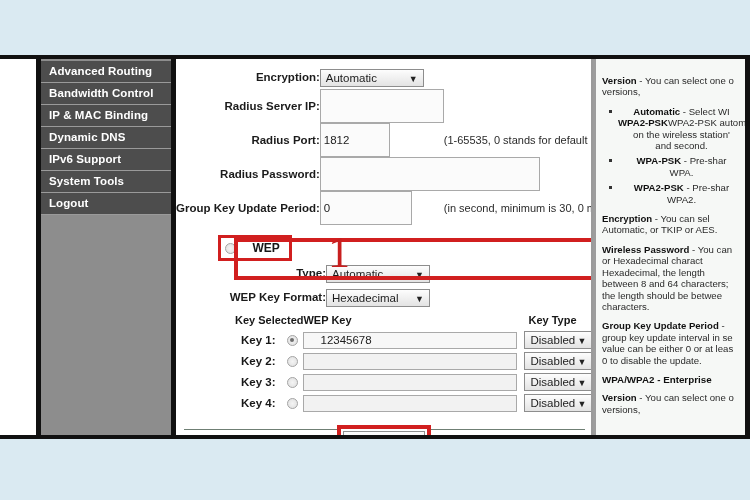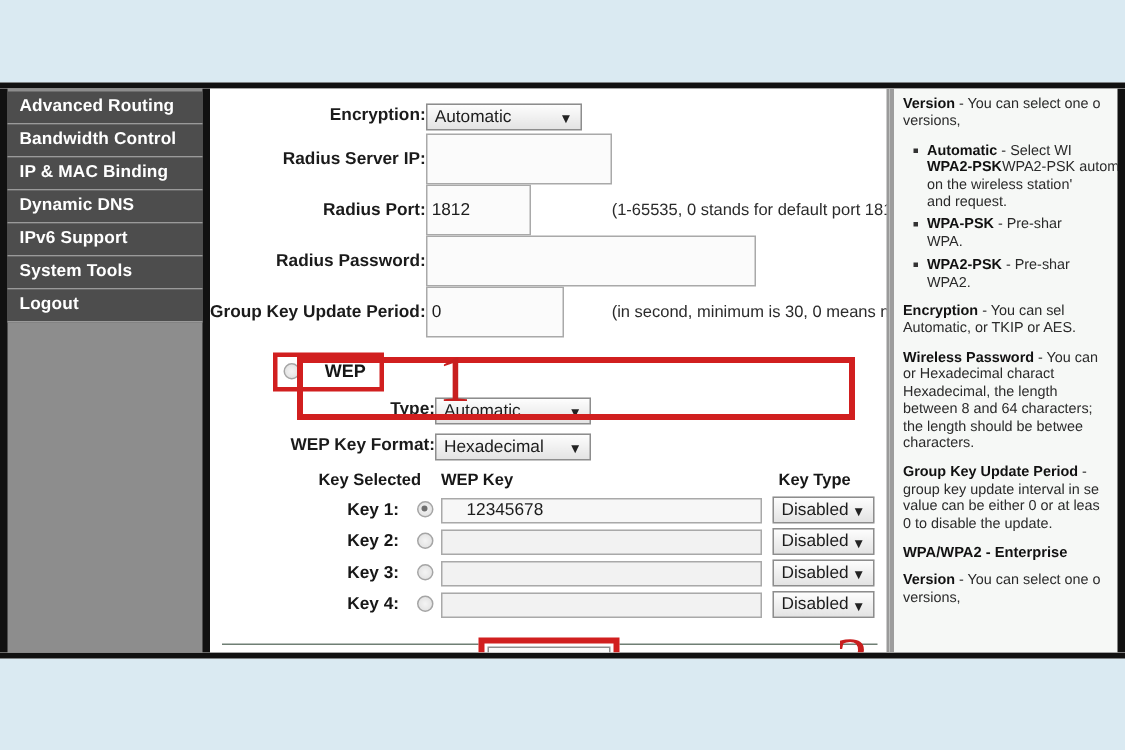--- a/index.html
+++ b/index.html
@@ -36,20 +36,21 @@
 
   
   .nav-wrap {
     width: 140px;
     flex: 0 0 140px;
     background: #8d8d8d;
     border-left: 5px solid #111;
     border-right: 5px solid #111;
     box-sizing: border-box;
     padding-top: 2px;
+    margin-left: 36px;
   }
   .nav-item {
     background: #4d4d4d;
     color: #ffffff;
     font-size: 11.5px;
     font-weight: bold;
     padding: 4px 0 4px 8px;
     border-bottom: 1px solid #9a9a9a;
     letter-spacing: .1px;
     white-space: nowrap;
@@ -269,33 +270,34 @@
   #num3 { left: 417px; top: 360px; font-size: 44px; }
 
   
   .help {
     flex: 0 0 157px;
     width: 157px;
     background: #f6f8f6;
     border-left: 3px solid #9d9d9d;
     border-right: 5px solid #111;
     box-sizing: border-box;
-    padding: 5px 0 0 6px;
+    padding: 16px 0 0 6px;
     font-size: 9.6px;
     line-height: 11.4px;
     color: #2a2a2a;
     overflow: hidden;
     position: relative;
   }
   .help p { margin: 0 0 8px 0; white-space: nowrap; }
   .help b { color: #111; }
   .help ul {
     margin: 0 0 8px 0;
     padding-left: 16px;
     list-style: none;
+    text-align: center;
   }
   .help ul li {
     margin-bottom: 4px;
     position: relative;
     white-space: nowrap;
   }
   .help ul li::before {
     content: "";
     position: absolute;
     left: -9px;
@@ -520,21 +522,21 @@
 
       <ul>
         <li>
           <span class="ln">
             <b>Automatic</b><span> - Select WI</span>
           </span>
           <span class="ln">
             <b>WPA2-PSK</b><span>WPA2-PSK automatic</span>
           </span>
           <span class="ln">on the wireless station'</span>
-          <span class="ln">and request.</span>
+          <span class="ln">and second.</span>
         </li>
         <li>
           <span class="ln">
             <b>WPA-PSK</b><span> - Pre-shar</span>
           </span>
           <span class="ln">WPA.</span>
         </li>
         <li>
           <span class="ln">
             <b>WPA2-PSK</b><span> - Pre-shar</span>

